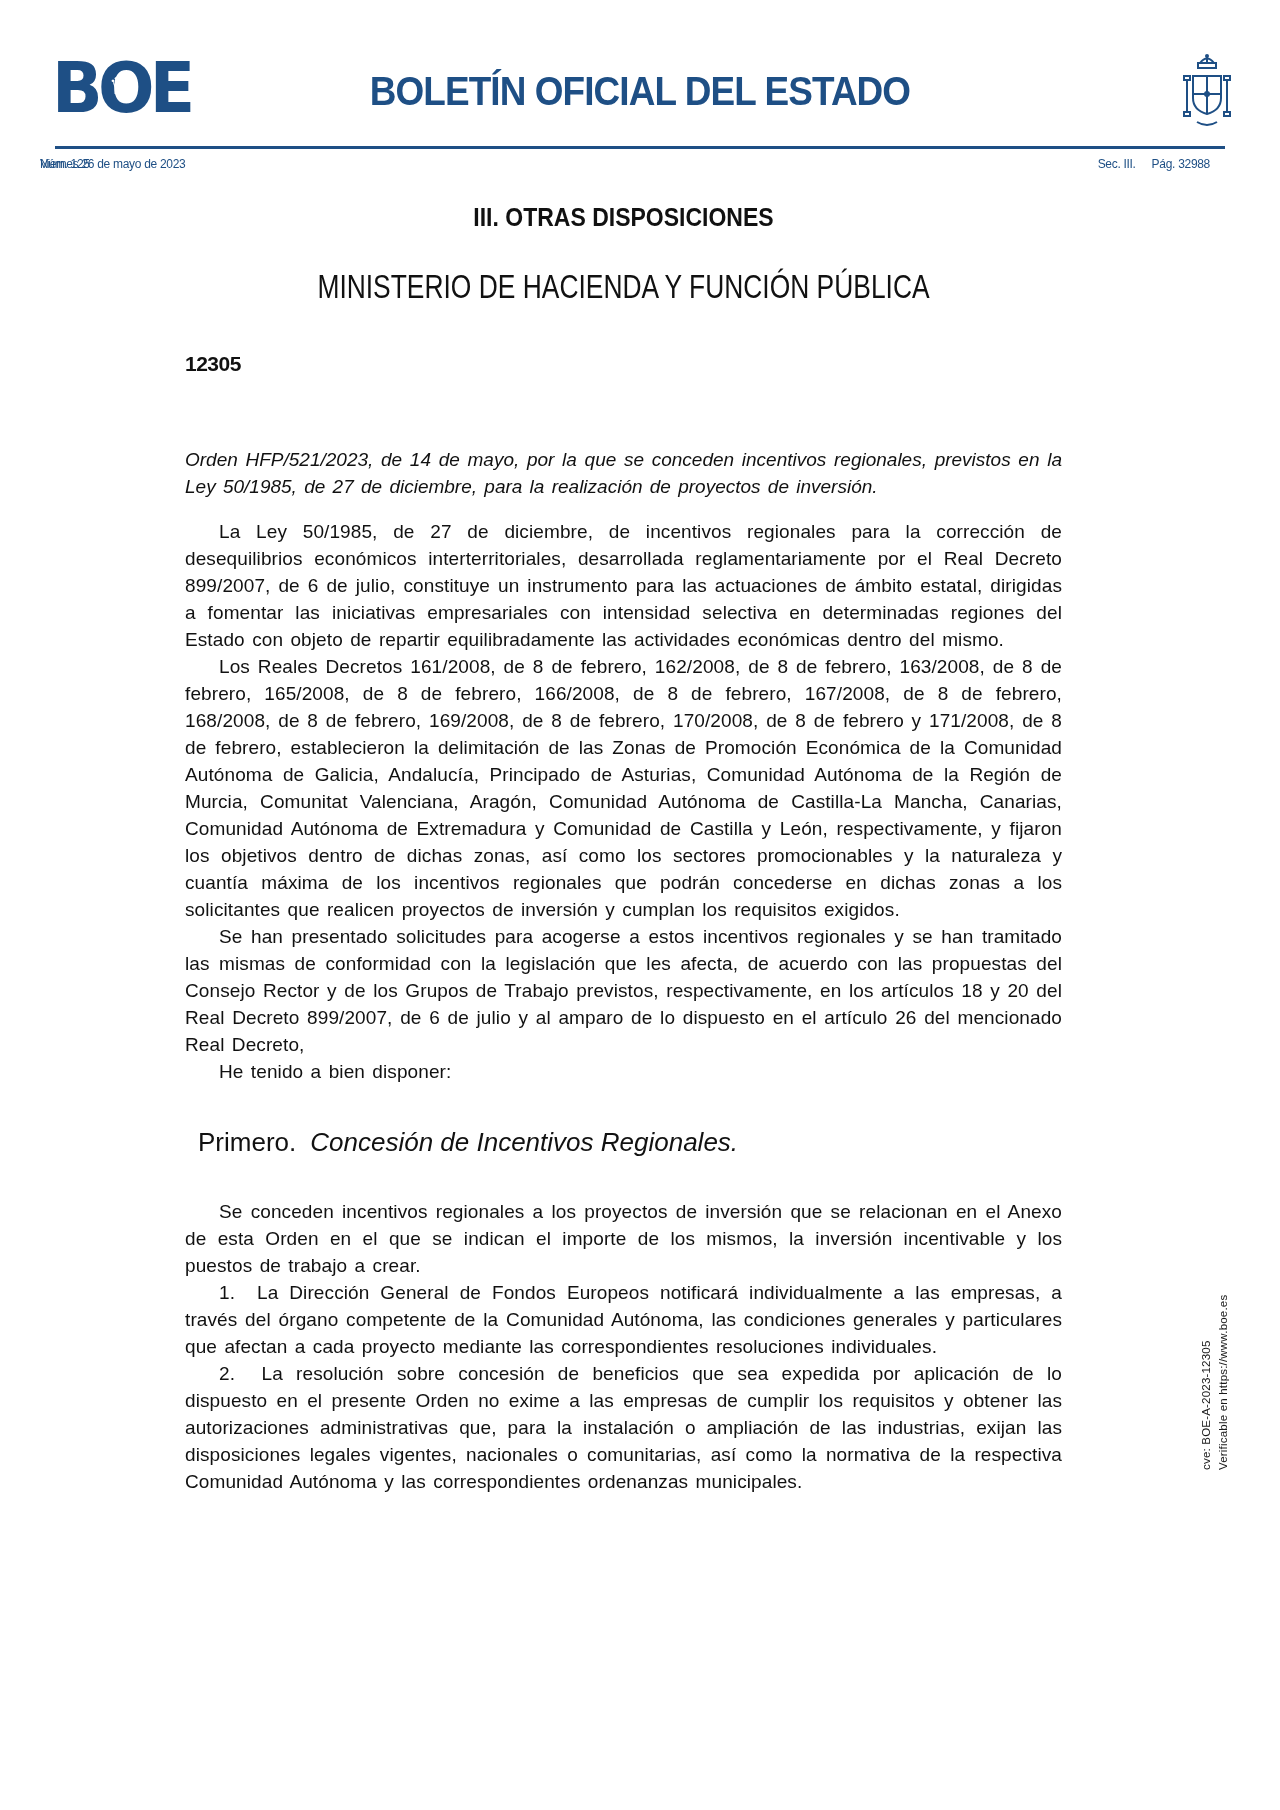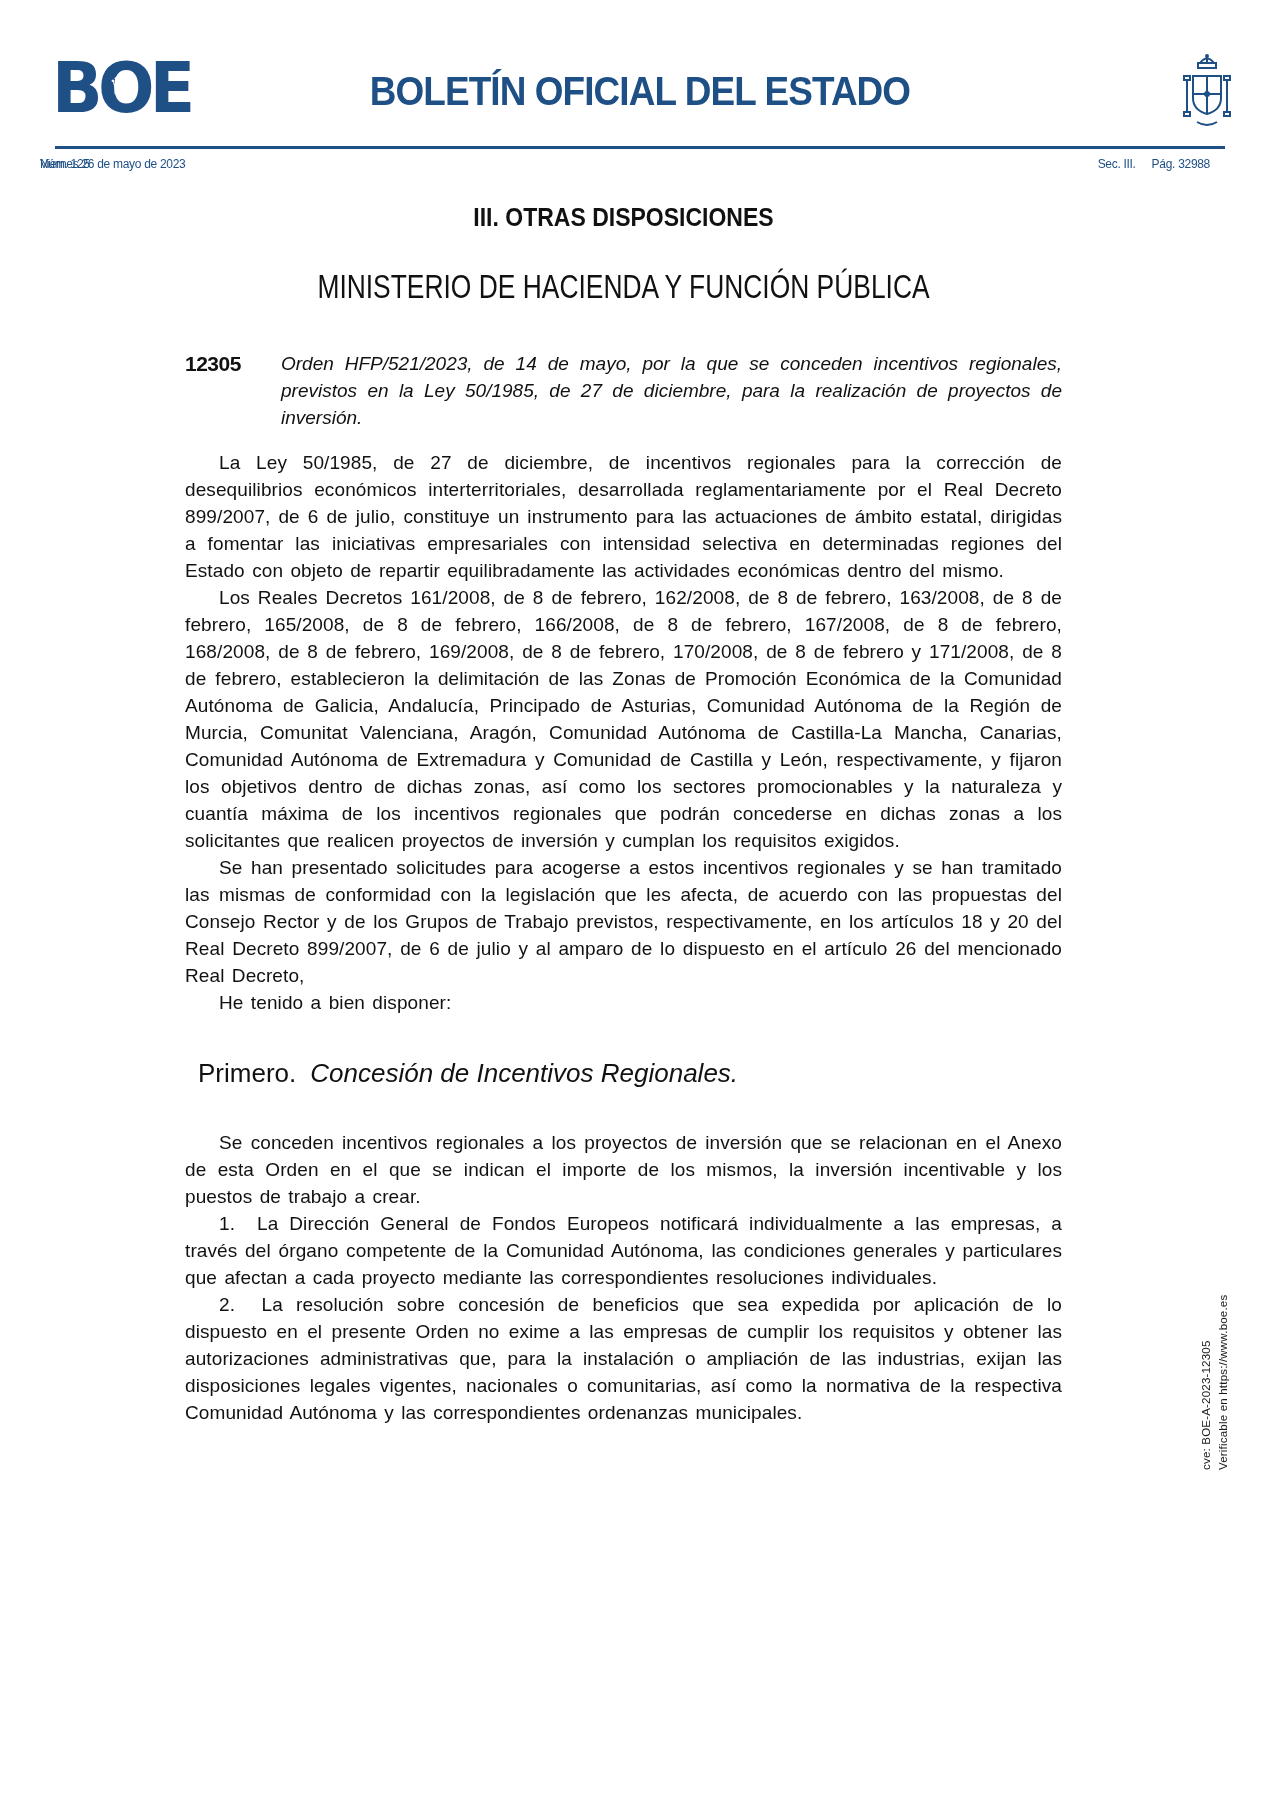--- a/index.html
+++ b/index.html
@@ -48,21 +48,21 @@
     position:absolute; left:185px; top:203px; width:877px;
   }
   .section-heading{
     margin:0; text-align:center; font-size:25px; font-weight:bold;
     letter-spacing:0; transform:scaleX(0.92); transform-origin:center;
   }
   .ministry-heading{
     margin:36px 0 0 0; text-align:center; font-size:33px; font-weight:normal;
     transform:scaleX(0.80); transform-origin:center; white-space:nowrap;
   }
-  .order-block{ display:flex; margin-top:44px; }
+  .order-block{ display:flex; margin-top:44px;flex-direction:column; }
   .order-number{
     width:96px; flex:0 0 96px; font-weight:bold; font-size:21px;
     letter-spacing:-0.5px; line-height:27px;
   }
   .order-title{
     flex:1; font-style:italic; font-size:19px; line-height:27px;
     text-align:justify; word-spacing:2px;
   }
   .body-text{ margin-top:18px; }
   .body-text p, .section-body p{

